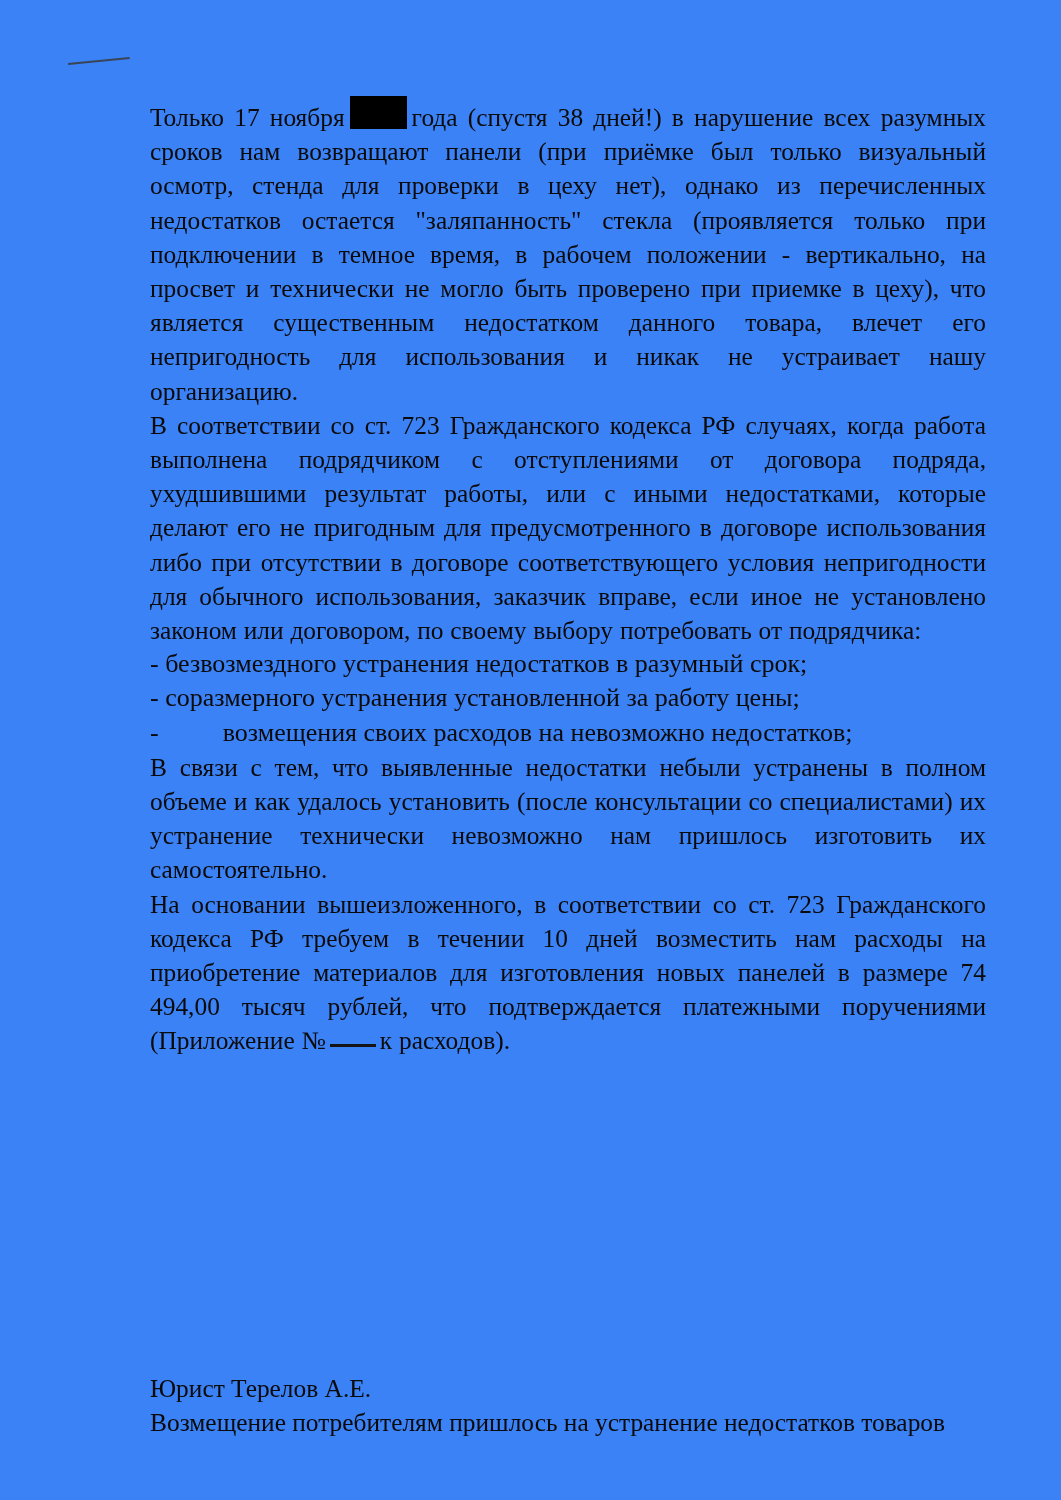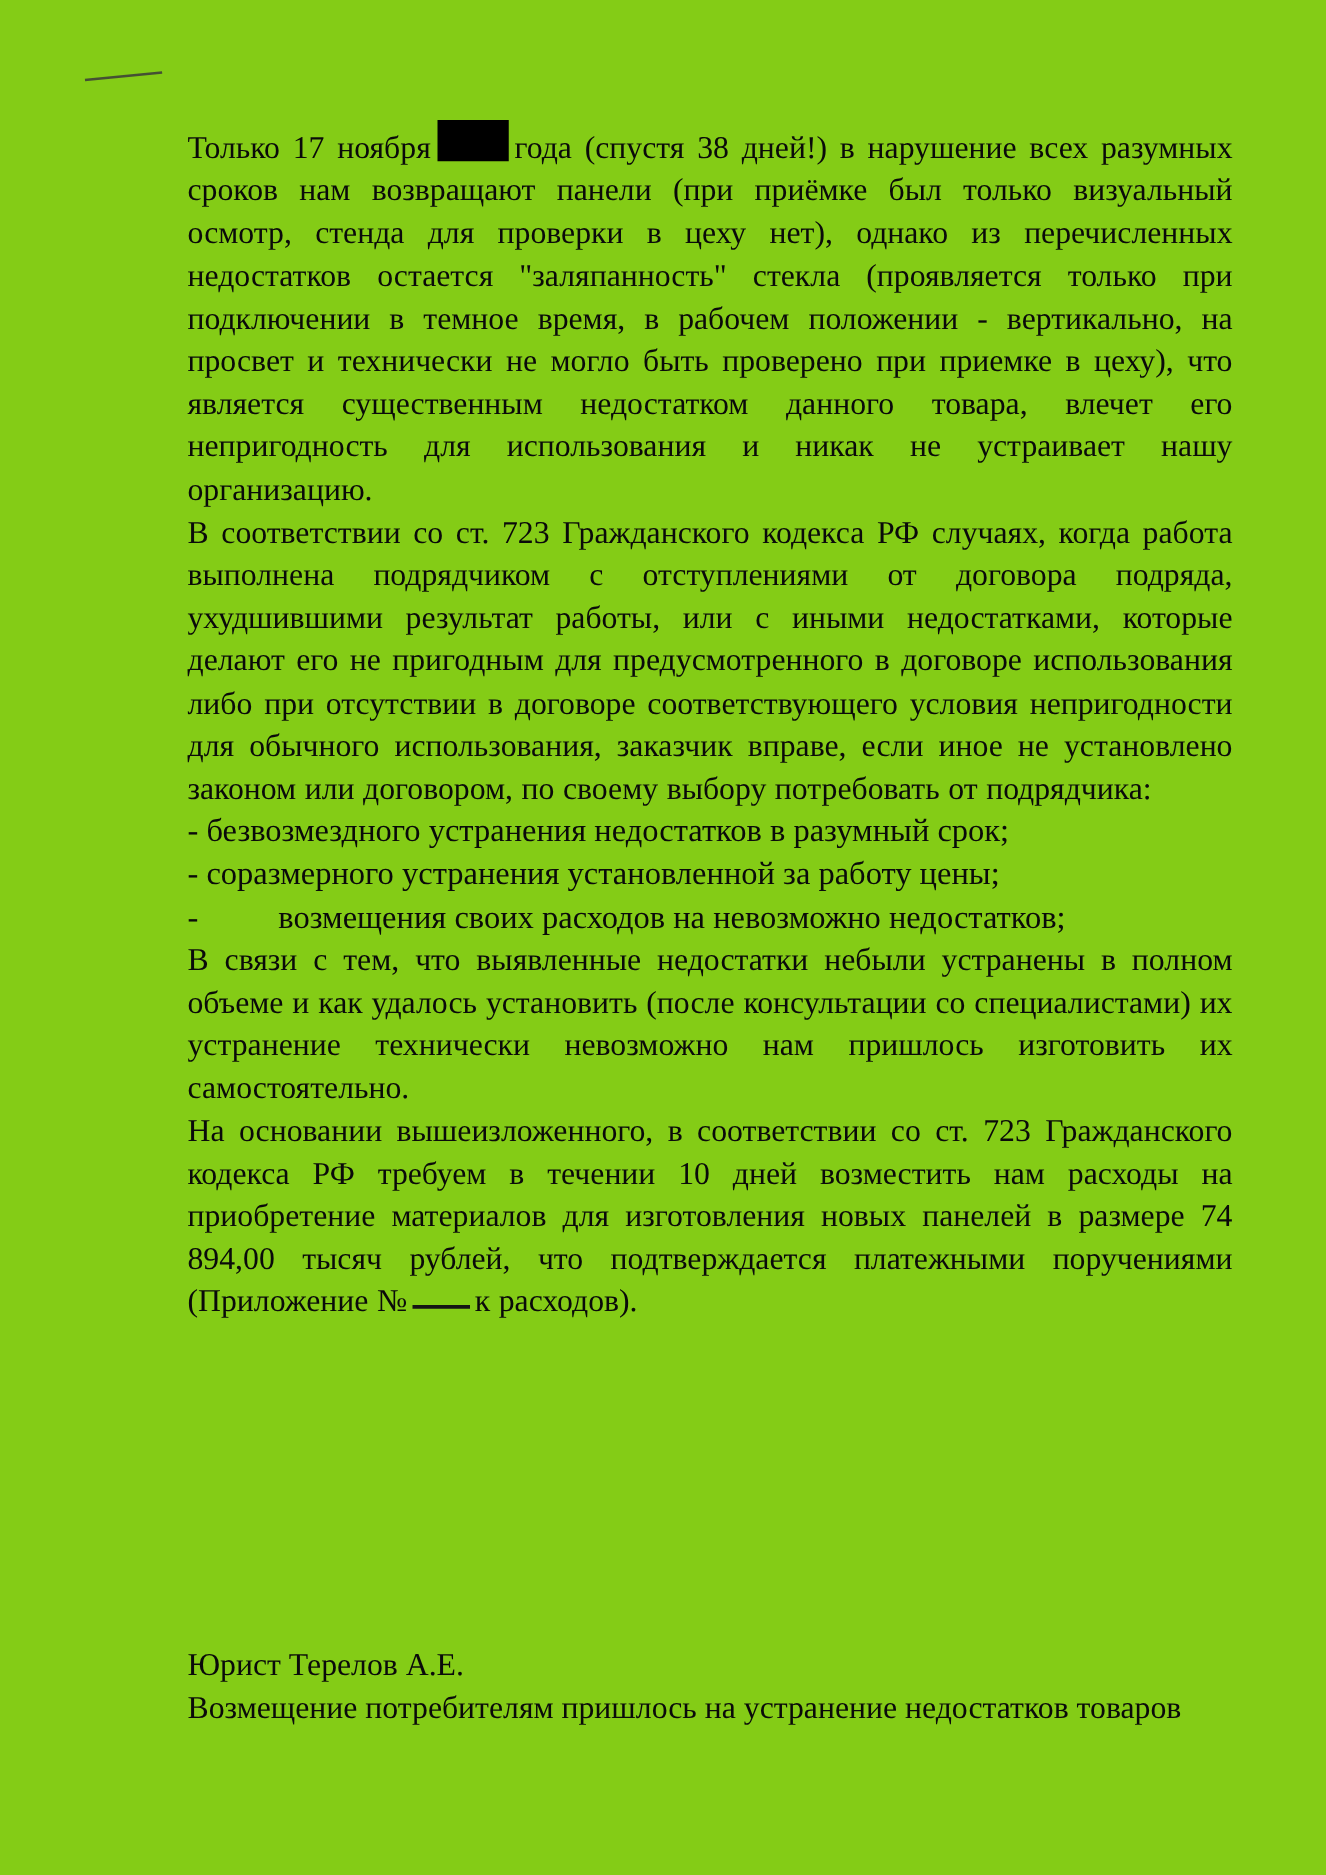--- a/index.html
+++ b/index.html
@@ -9,21 +9,21 @@
     background: #ffffff;
   }
   body {
     font-family: "Liberation Serif", "DejaVu Serif", serif;
     color: #0a0a0a;
   }
   .page {
     position: relative;
     width: 1061px;
     height: 1500px;
-    background: #84cc16;
+    background: #3b82f6;
     overflow: hidden;
     box-sizing: border-box;
   }
 
   
   .scan-mark {
     position: absolute;
     left: 68px;
     top: 63px;
     width: 62px;
@@ -78,21 +78,21 @@
     border-bottom: 3px solid #141414;
     vertical-align: 2px;
     margin: 0 4px;
   }
 
   .gap-wide { display: inline-block; width: 64px; }
 
   .signature-block {
     position: absolute;
     left: 150px;
-    top: 1315px;
+    top: 1371px;
     width: 836px;
   }
   .signature-block p {
     margin: 0;
     font-size: 25.4px;
     line-height: 34.2px;
     text-align: left;
   }
 </style>
 </head>
@@ -110,21 +110,21 @@
     <p class="para">В соответствии со ст. 723 Гражданского кодекса РФ случаях, когда работа выполнена подрядчиком с отступлениями от договора подряда, ухудшившими результат работы, или с иными недостатками, которые делают его не пригодным для предусмотренного в договоре использования либо при отсутствии в договоре соответствующего условия непригодности для обычного использования, заказчик вправе, если иное не установлено законом или договором, по своему выбору потребовать от подрядчика:</p>
 
     <p class="list-item">- безвозмездного устранения недостатков в разумный срок;</p>
 
     <p class="list-item">- соразмерного устранения установленной за работу цены;</p>
 
     <p class="list-item"><span>-</span><span class="gap-wide"></span><span>возмещения своих расходов на невозможно недостатков;</span></p>
 
     <p class="para">В связи с тем, что выявленные недостатки небыли устранены в полном объеме и как удалось установить (после консультации со специалистами) их устранение технически невозможно нам пришлось изготовить их самостоятельно.</p>
 
-    <p class="para"><span>На основании вышеизложенного, в соответствии со ст. 723 Гражданского кодекса РФ требуем в течении 10 дней возместить нам расходы на приобретение материалов для изготовления новых панелей в размере 74 894,00 тысяч рублей, что подтверждается платежными поручениями (Приложение №</span><span class="blank-line"></span><span>к расходов).</span></p>
+    <p class="para"><span>На основании вышеизложенного, в соответствии со ст. 723 Гражданского кодекса РФ требуем в течении 10 дней возместить нам расходы на приобретение материалов для изготовления новых панелей в размере 74 494,00 тысяч рублей, что подтверждается платежными поручениями (Приложение №</span><span class="blank-line"></span><span>к расходов).</span></p>
 
   </div>
 
   <div class="signature-block">
     <p>Юрист Терелов А.Е.</p>
     <p>Возмещение потребителям пришлось на устранение недостатков товаров</p>
   </div>
 
 </div>
 

